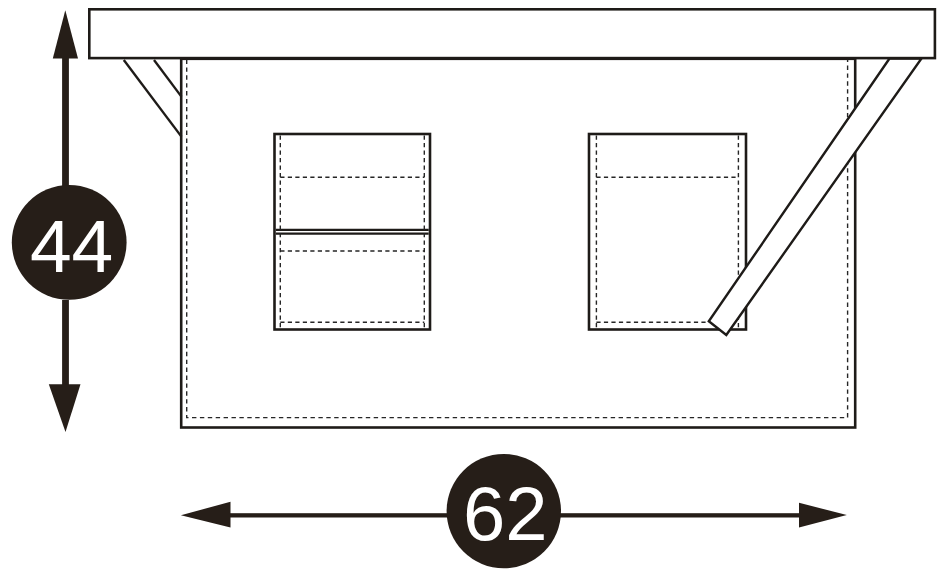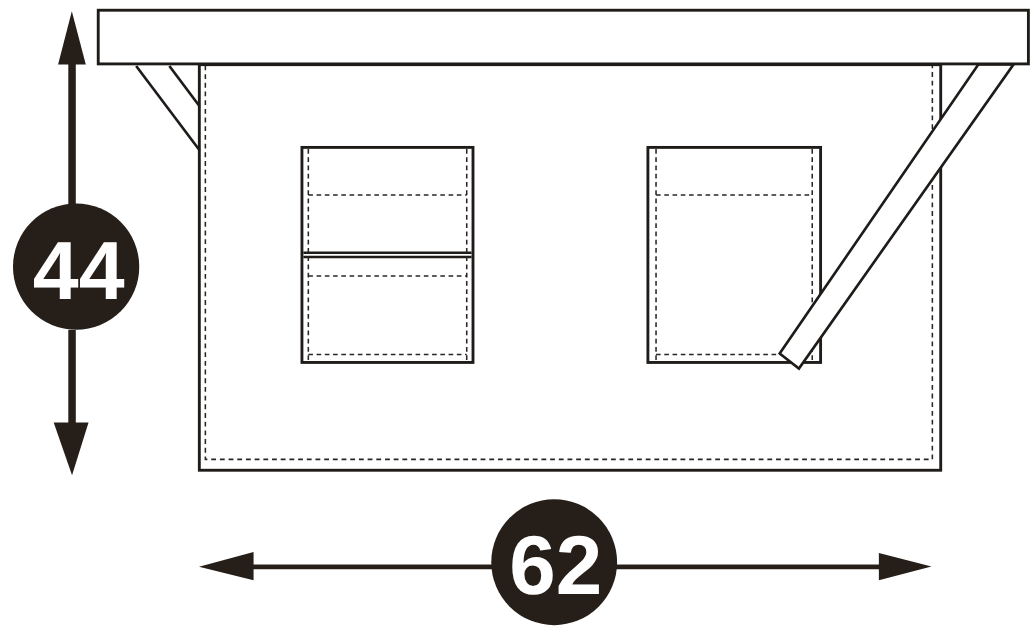--- a/index.html
+++ b/index.html
@@ -1,16 +1,16 @@
 <!DOCTYPE html>
 <html><head>
 <meta charset="utf-8">
 <style>
   html,body{margin:0;padding:0;background:#ffffff;}
-  #stage{width:940px;height:581px;position:relative;overflow:hidden;background:#ffffff;font-weight:bold;}
+  #stage{width:940px;height:581px;position:relative;overflow:hidden;background:#ffffff;}
   svg{display:block;}
   text{font-family:"Liberation Sans", sans-serif;}
 </style>
 </head>
 <body>
 <div id="stage">
 <svg width="940" height="581" viewBox="0 0 940 581">
 
   <rect x="0" y="0" width="940" height="581" fill="#ffffff"></rect>
 

